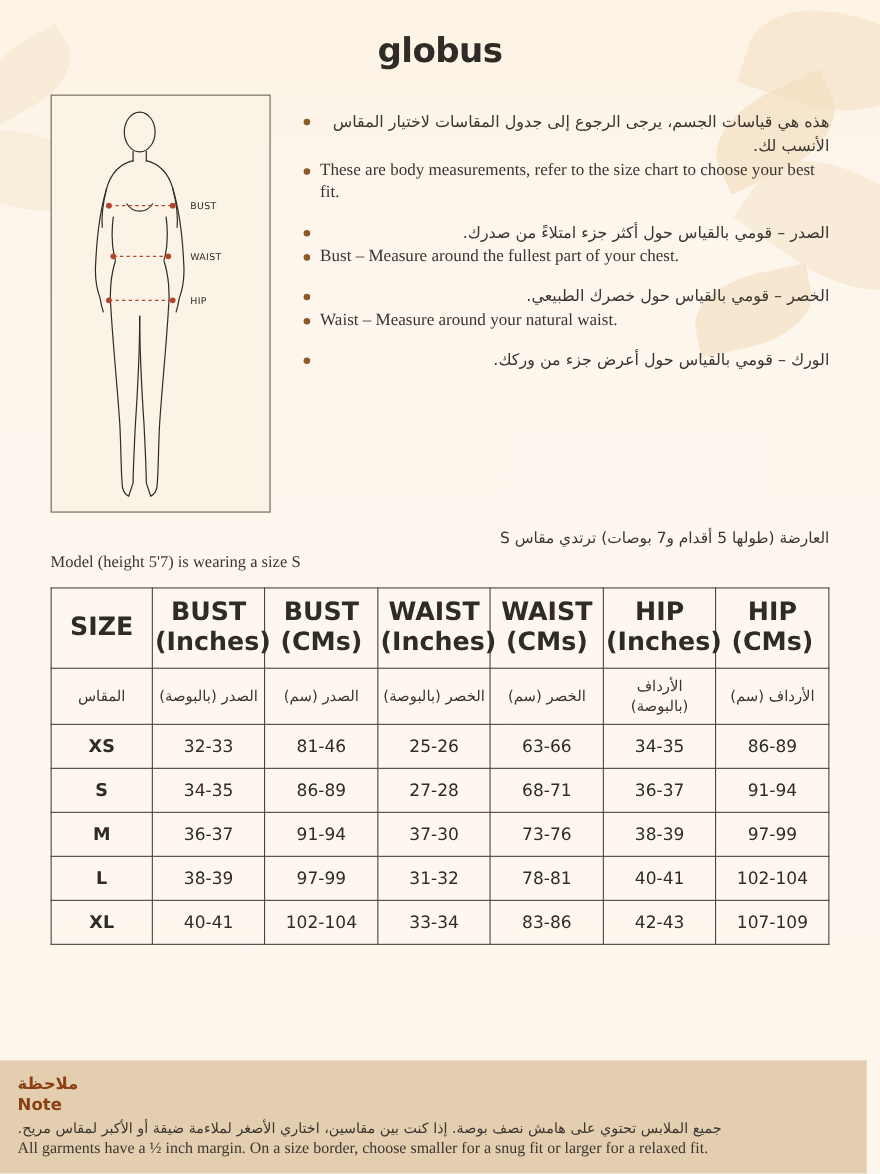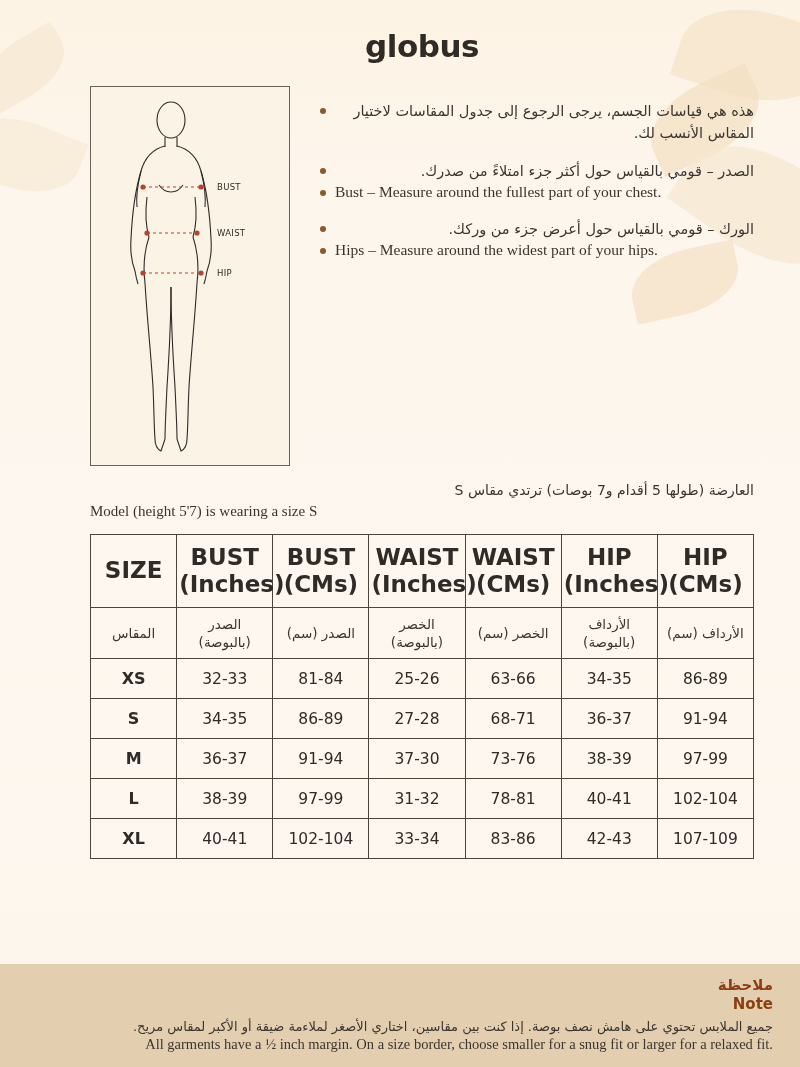--- a/index.html
+++ b/index.html
@@ -32,21 +32,20 @@
   .leaf.l1 { width: 150px; height: 90px; right: -30px; top: 10px; transform: rotate(18deg); }
   .leaf.l2 { width: 120px; height: 70px; right: 35px; top: 85px; transform: rotate(-25deg); background:#f3e0c3;}
   .leaf.l3 { width: 170px; height: 100px; right: -50px; top: 155px; transform: rotate(35deg); background:#f6e7d0;}
   .leaf.l4 { width: 110px; height: 64px; right: 60px; top: 250px; transform: rotate(-12deg); background:#f4e2c7;}
   .leaf.l5 { width: 90px; height: 55px; left: -20px; top: 40px; transform: rotate(-30deg); background:#f6e8d2;}
   .leaf.l6 { width: 120px; height: 70px; left: -40px; top: 120px; transform: rotate(22deg); background:#f7ead6;}
 
   .content {
     position: relative;
     z-index: 2;
-    padding-left: 44px;
   }
 
   
   .brand {
     text-align: center;
     padding-top: 28px;
     font-family: "DejaVu Sans", sans-serif;
     font-weight: bold;
     font-size: 31px;
     letter-spacing: -0.5px;
@@ -163,24 +162,24 @@
   table.size-table td.val {
     font-family: "DejaVu Sans", sans-serif;
     font-size: 15.5px;
     padding: 10px 2px;
     color: #2f2b27;
   }
 
   
   .footer {
     position: absolute;
-    left: 0; right: 0; bottom: 0;
+    left: 0; right: 12px; bottom: 0;
     background: #e3cfb0;
-    padding: 12px 27px 14px;
-    text-align: right;
+    padding: 12px 16px 14px;
+    text-align: left;
   }
   .footer .note-ar {
     font-family: "DejaVu Sans", sans-serif;
     font-weight: bold;
     font-size: 15px;
     color: #8c3f12;
     direction: rtl;
   }
   .footer .note-en {
     font-family: "DejaVu Sans", sans-serif;
@@ -281,42 +280,52 @@
         </svg>
       </div>
 
       <div class="bullets">
 
         <div class="bgroup">
           <div class="brow">
             <span class="dot"></span>
             <span class="txt ar">هذه هي قياسات الجسم، يرجى الرجوع إلى جدول المقاسات لاختيار المقاس الأنسب لك.</span>
           </div>
+          <div class="brow">
+            <span class="dot"></span>
+            <span class="txt en">These are body measurements, refer to the size chart to choose your best fit.</span>
+          </div>
         </div>
 
         <div class="bgroup">
           <div class="brow">
             <span class="dot"></span>
             <span class="txt ar">الصدر – قومي بالقياس حول أكثر جزء امتلاءً من صدرك.</span>
           </div>
           <div class="brow">
             <span class="dot"></span>
             <span class="txt en">Bust – Measure around the fullest part of your chest.</span>
           </div>
         </div>
 
-
         <div class="bgroup">
           <div class="brow">
             <span class="dot"></span>
+            <span class="txt ar">الخصر – قومي بالقياس حول خصرك الطبيعي.</span>
+          </div>
+          <div class="brow">
+            <span class="dot"></span>
+            <span class="txt en">Waist – Measure around your natural waist.</span>
+          </div>
+        </div>
+
+        <div class="bgroup">
+          <div class="brow">
+            <span class="dot"></span>
             <span class="txt ar">الورك – قومي بالقياس حول أعرض جزء من وركك.</span>
-          </div>
-          <div class="brow">
-            <span class="dot"></span>
-            <span class="txt en">Hips – Measure around the widest part of your hips.</span>
           </div>
         </div>
 
       </div>
     </div>
 
     <div class="model-note">
       <div class="ar">العارضة (طولها 5 أقدام و7 بوصات) ترتدي مقاس S</div>
       <div class="en">Model (height 5'7) is wearing a size S</div>
     </div>
@@ -369,21 +378,21 @@
             <td class="head-ar">الخصر (بالبوصة)</td>
             <td class="head-ar">الخصر (سم)</td>
             <td class="head-ar">الأرداف (بالبوصة)</td>
             <td class="head-ar">الأرداف (سم)</td>
           </tr>
         </thead>
         <tbody>
           <tr>
             <td class="sz">XS</td>
             <td class="val">32-33</td>
-            <td class="val">81-84</td>
+            <td class="val">81-46</td>
             <td class="val">25-26</td>
             <td class="val">63-66</td>
             <td class="val">34-35</td>
             <td class="val">86-89</td>
           </tr>
           <tr>
             <td class="sz">S</td>
             <td class="val">34-35</td>
             <td class="val">86-89</td>
             <td class="val">27-28</td>

